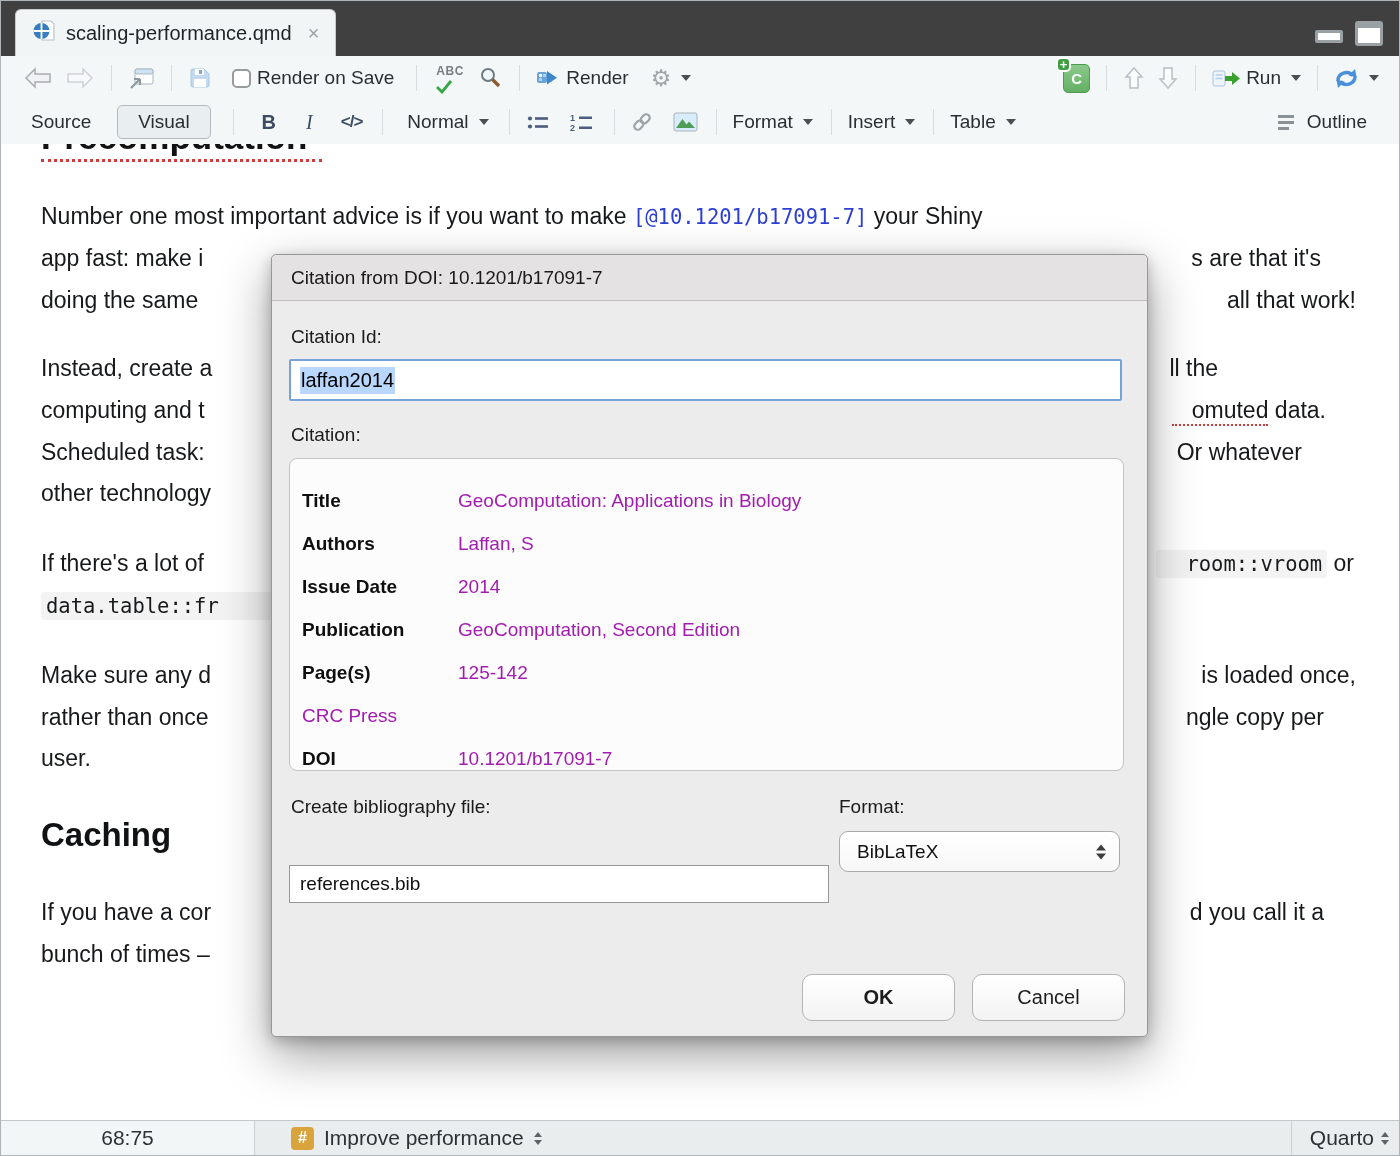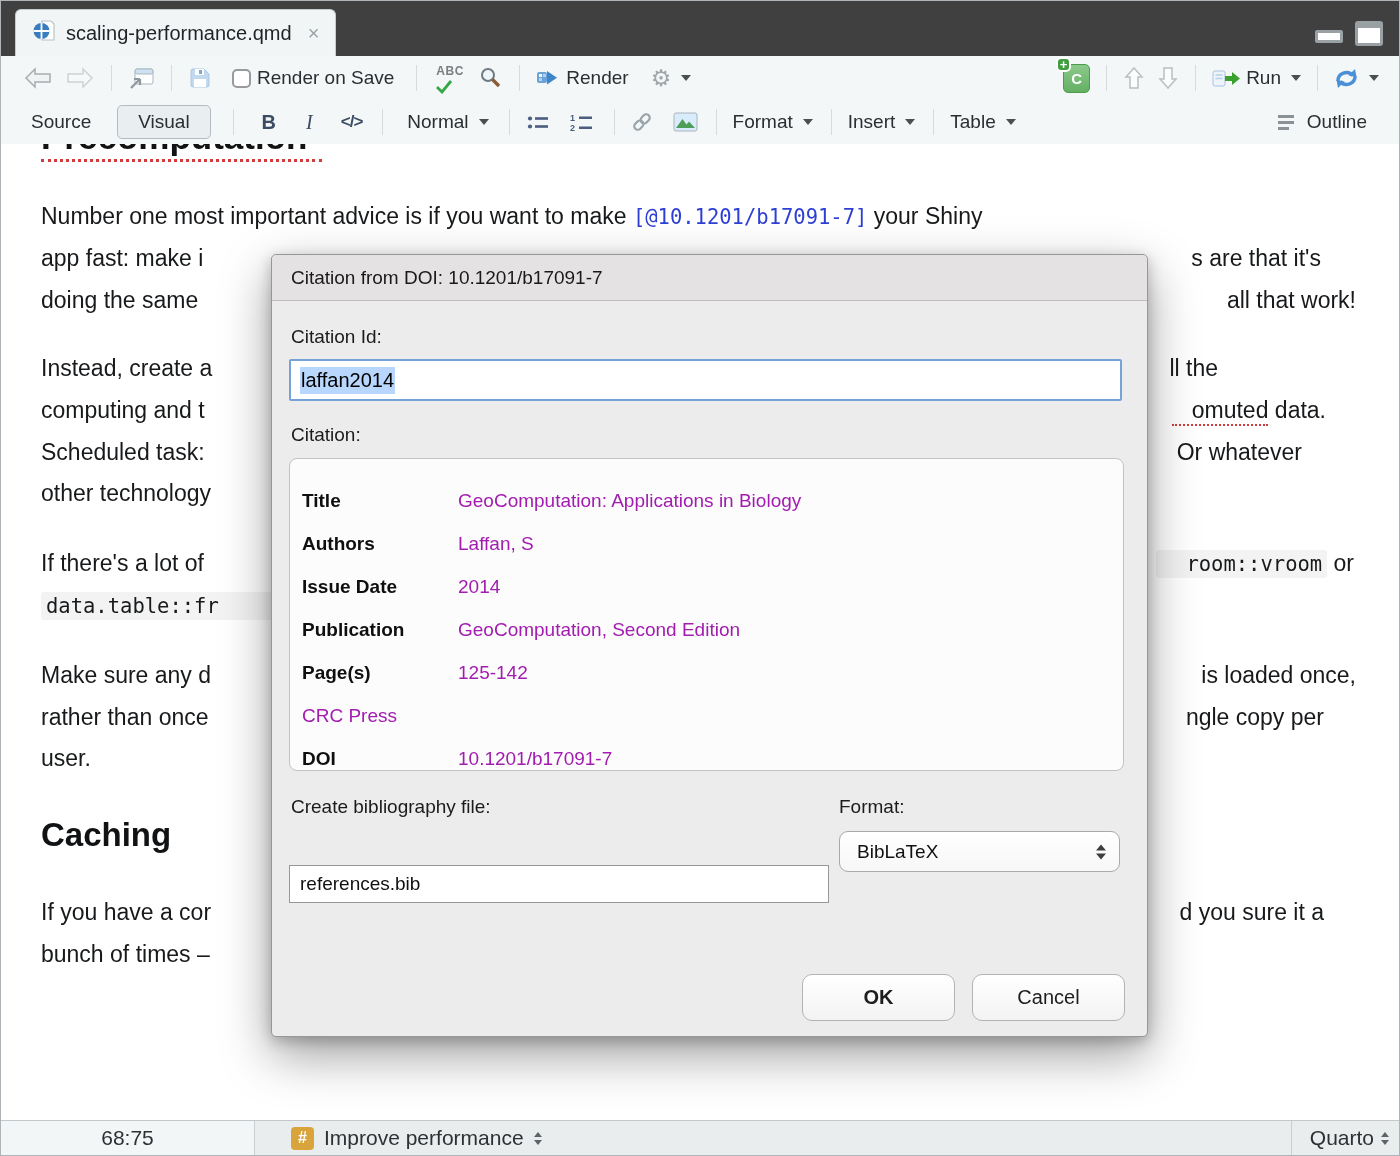--- a/index.html
+++ b/index.html
@@ -322,21 +322,21 @@
 
     <div class="dl" style="top:518px"><span>Make sure any d</span></div>
     <div class="dr" style="top:518px;right:43px"><span>is loaded once,</span></div>
     <div class="dl" style="top:560px"><span>rather than once</span></div>
     <div class="dr" style="top:560px;right:75px"><span>ngle copy per</span></div>
     <div class="dl" style="top:601px"><span>user.</span></div>
 
     <div class="h2doc">Caching</div>
 
     <div class="dl" style="top:755px"><span>If you have a cor</span></div>
-    <div class="dr" style="top:755px;right:75px"><span>d you sure it a</span></div>
+    <div class="dr" style="top:755px;right:75px"><span>d you call it a</span></div>
     <div class="dl" style="top:797px"><span>bunch of times –</span></div>
   </div>
 
   <div class="dialog">
     <div class="dlg-titlebar">
       <span>Citation from DOI: 10.1201/b17091-7</span>
     </div>
 
     <div class="dlg-label" style="left:19px;top:71px">Citation Id:</div>
     <div class="cid">

